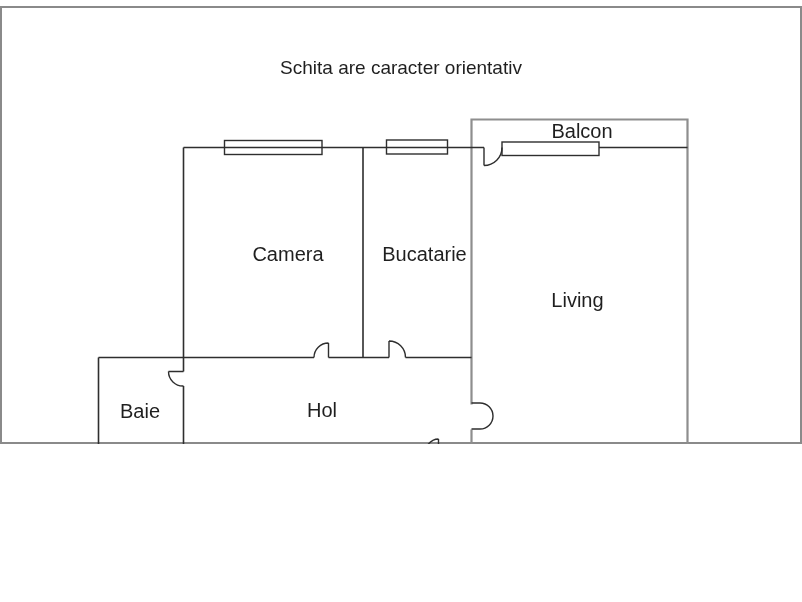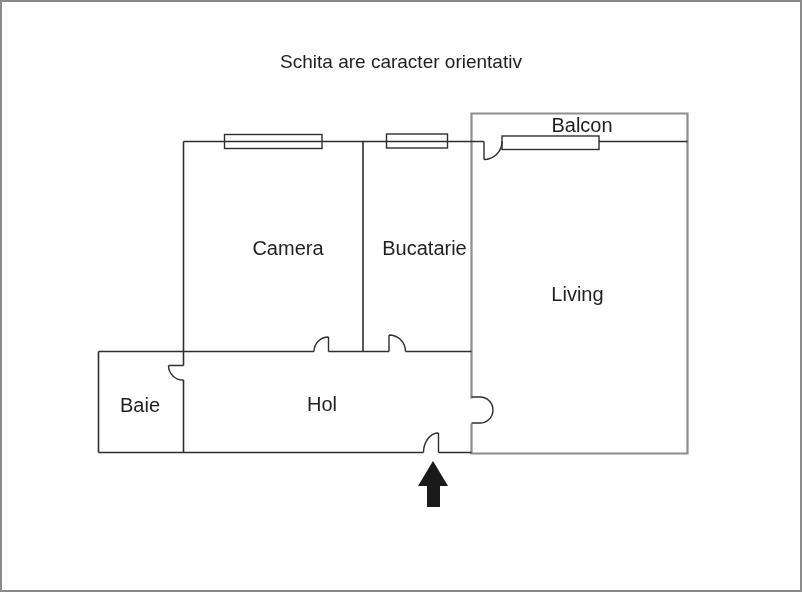--- a/index.html
+++ b/index.html
@@ -1,23 +1,24 @@
 <!DOCTYPE html>
 <html style="--background: #ffffff; --frame: #8a8a8a; --wall: #2e2e2e; --outer-rect: #8e8e8e; --text: #1f1f1f; --arrow: #1a1a1a;"><head>
 <meta charset="utf-8">
 <style>
   html, body { margin: 0; padding: 0; background: #fff; }
   .page {
     position: relative;
     width: 802px;
-    height: 592px;
+    height: 438px;
     box-sizing: border-box;
     border: 2px solid var(--frame, #8a8a8a);
     background: var(--background, #ffffff);
     font-family: "Liberation Sans", sans-serif;
+    margin-top: 6px;
   }
   svg { display: block; }
   .wall   { stroke: var(--wall, #2e2e2e); stroke-width: 1.6; fill: none; stroke-linecap: butt; }
   .door   { stroke: var(--wall, #2e2e2e); stroke-width: 1.4; fill: none; }
   .window { stroke: var(--wall, #2e2e2e); stroke-width: 1.4; fill: none; }
   .outline{ stroke: var(--outer-rect, #8e8e8e); stroke-width: 2.2; fill: none; }
   .lbl    { fill: var(--text, #1f1f1f); font-size: 20px; font-family: "Liberation Sans", sans-serif; }
   .ttl    { fill: var(--text, #1f1f1f); font-size: 19px; font-family: "Liberation Sans", sans-serif; }
   .arrow  { fill: var(--arrow, #1a1a1a); stroke: none; }
 </style>

